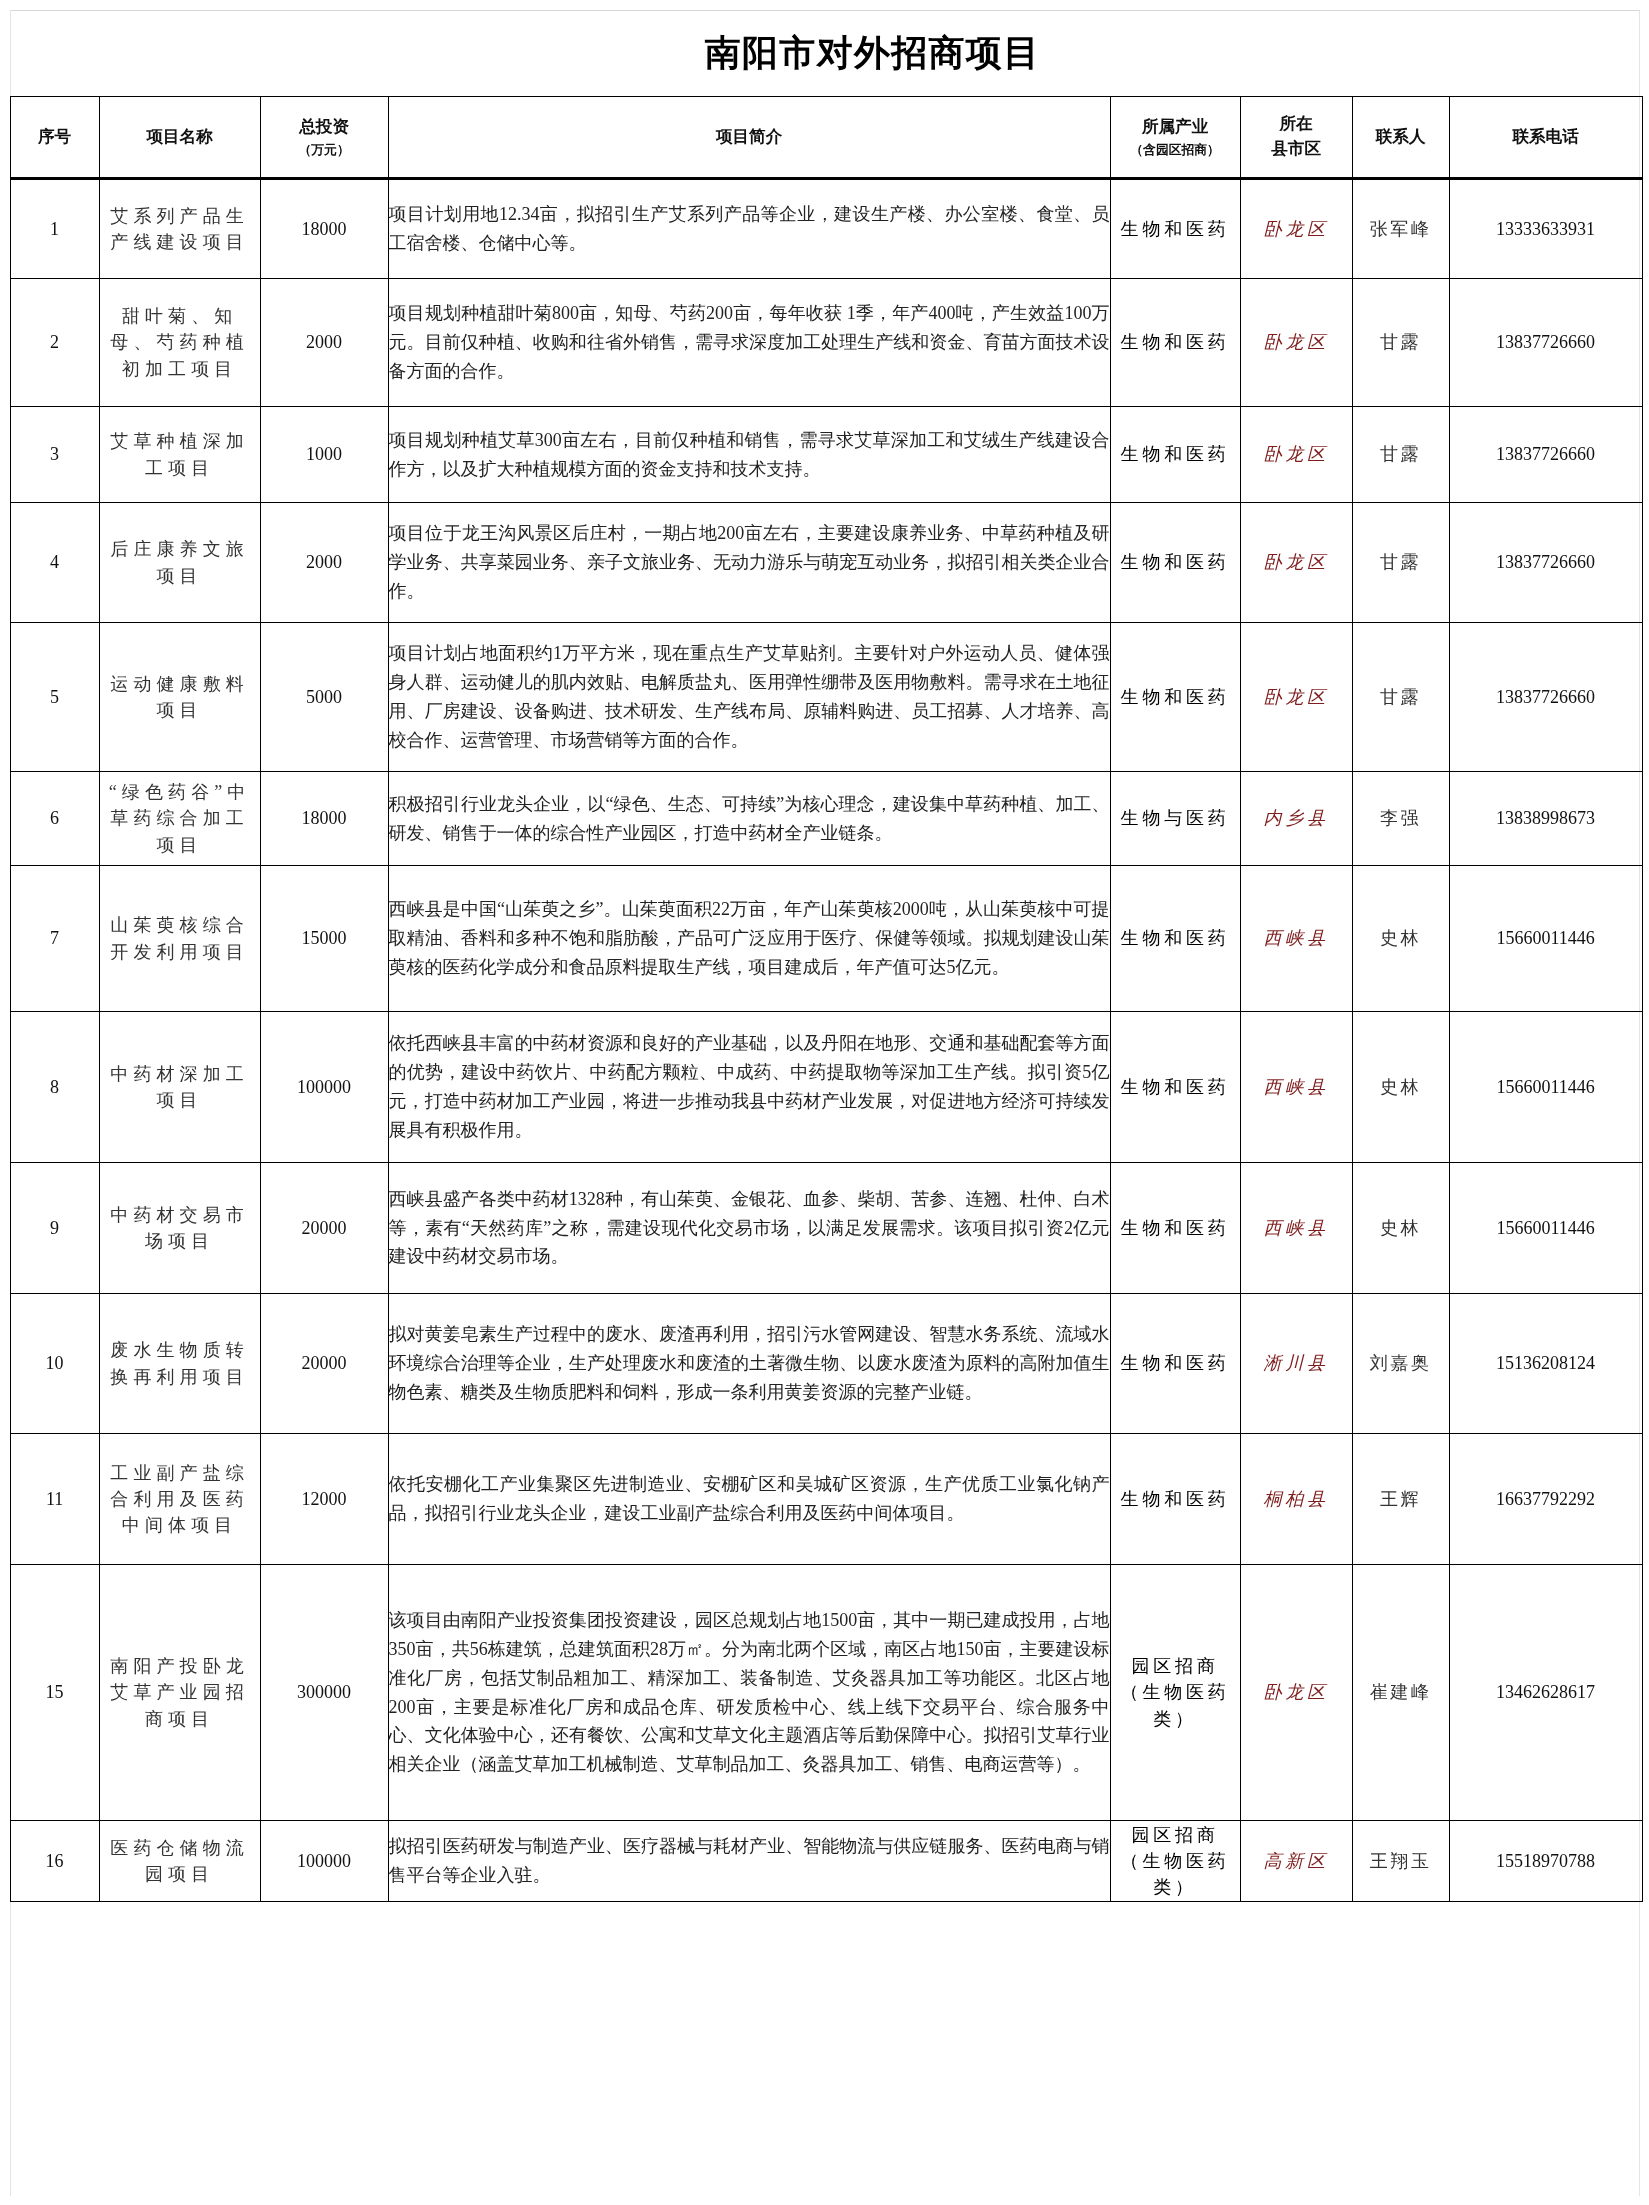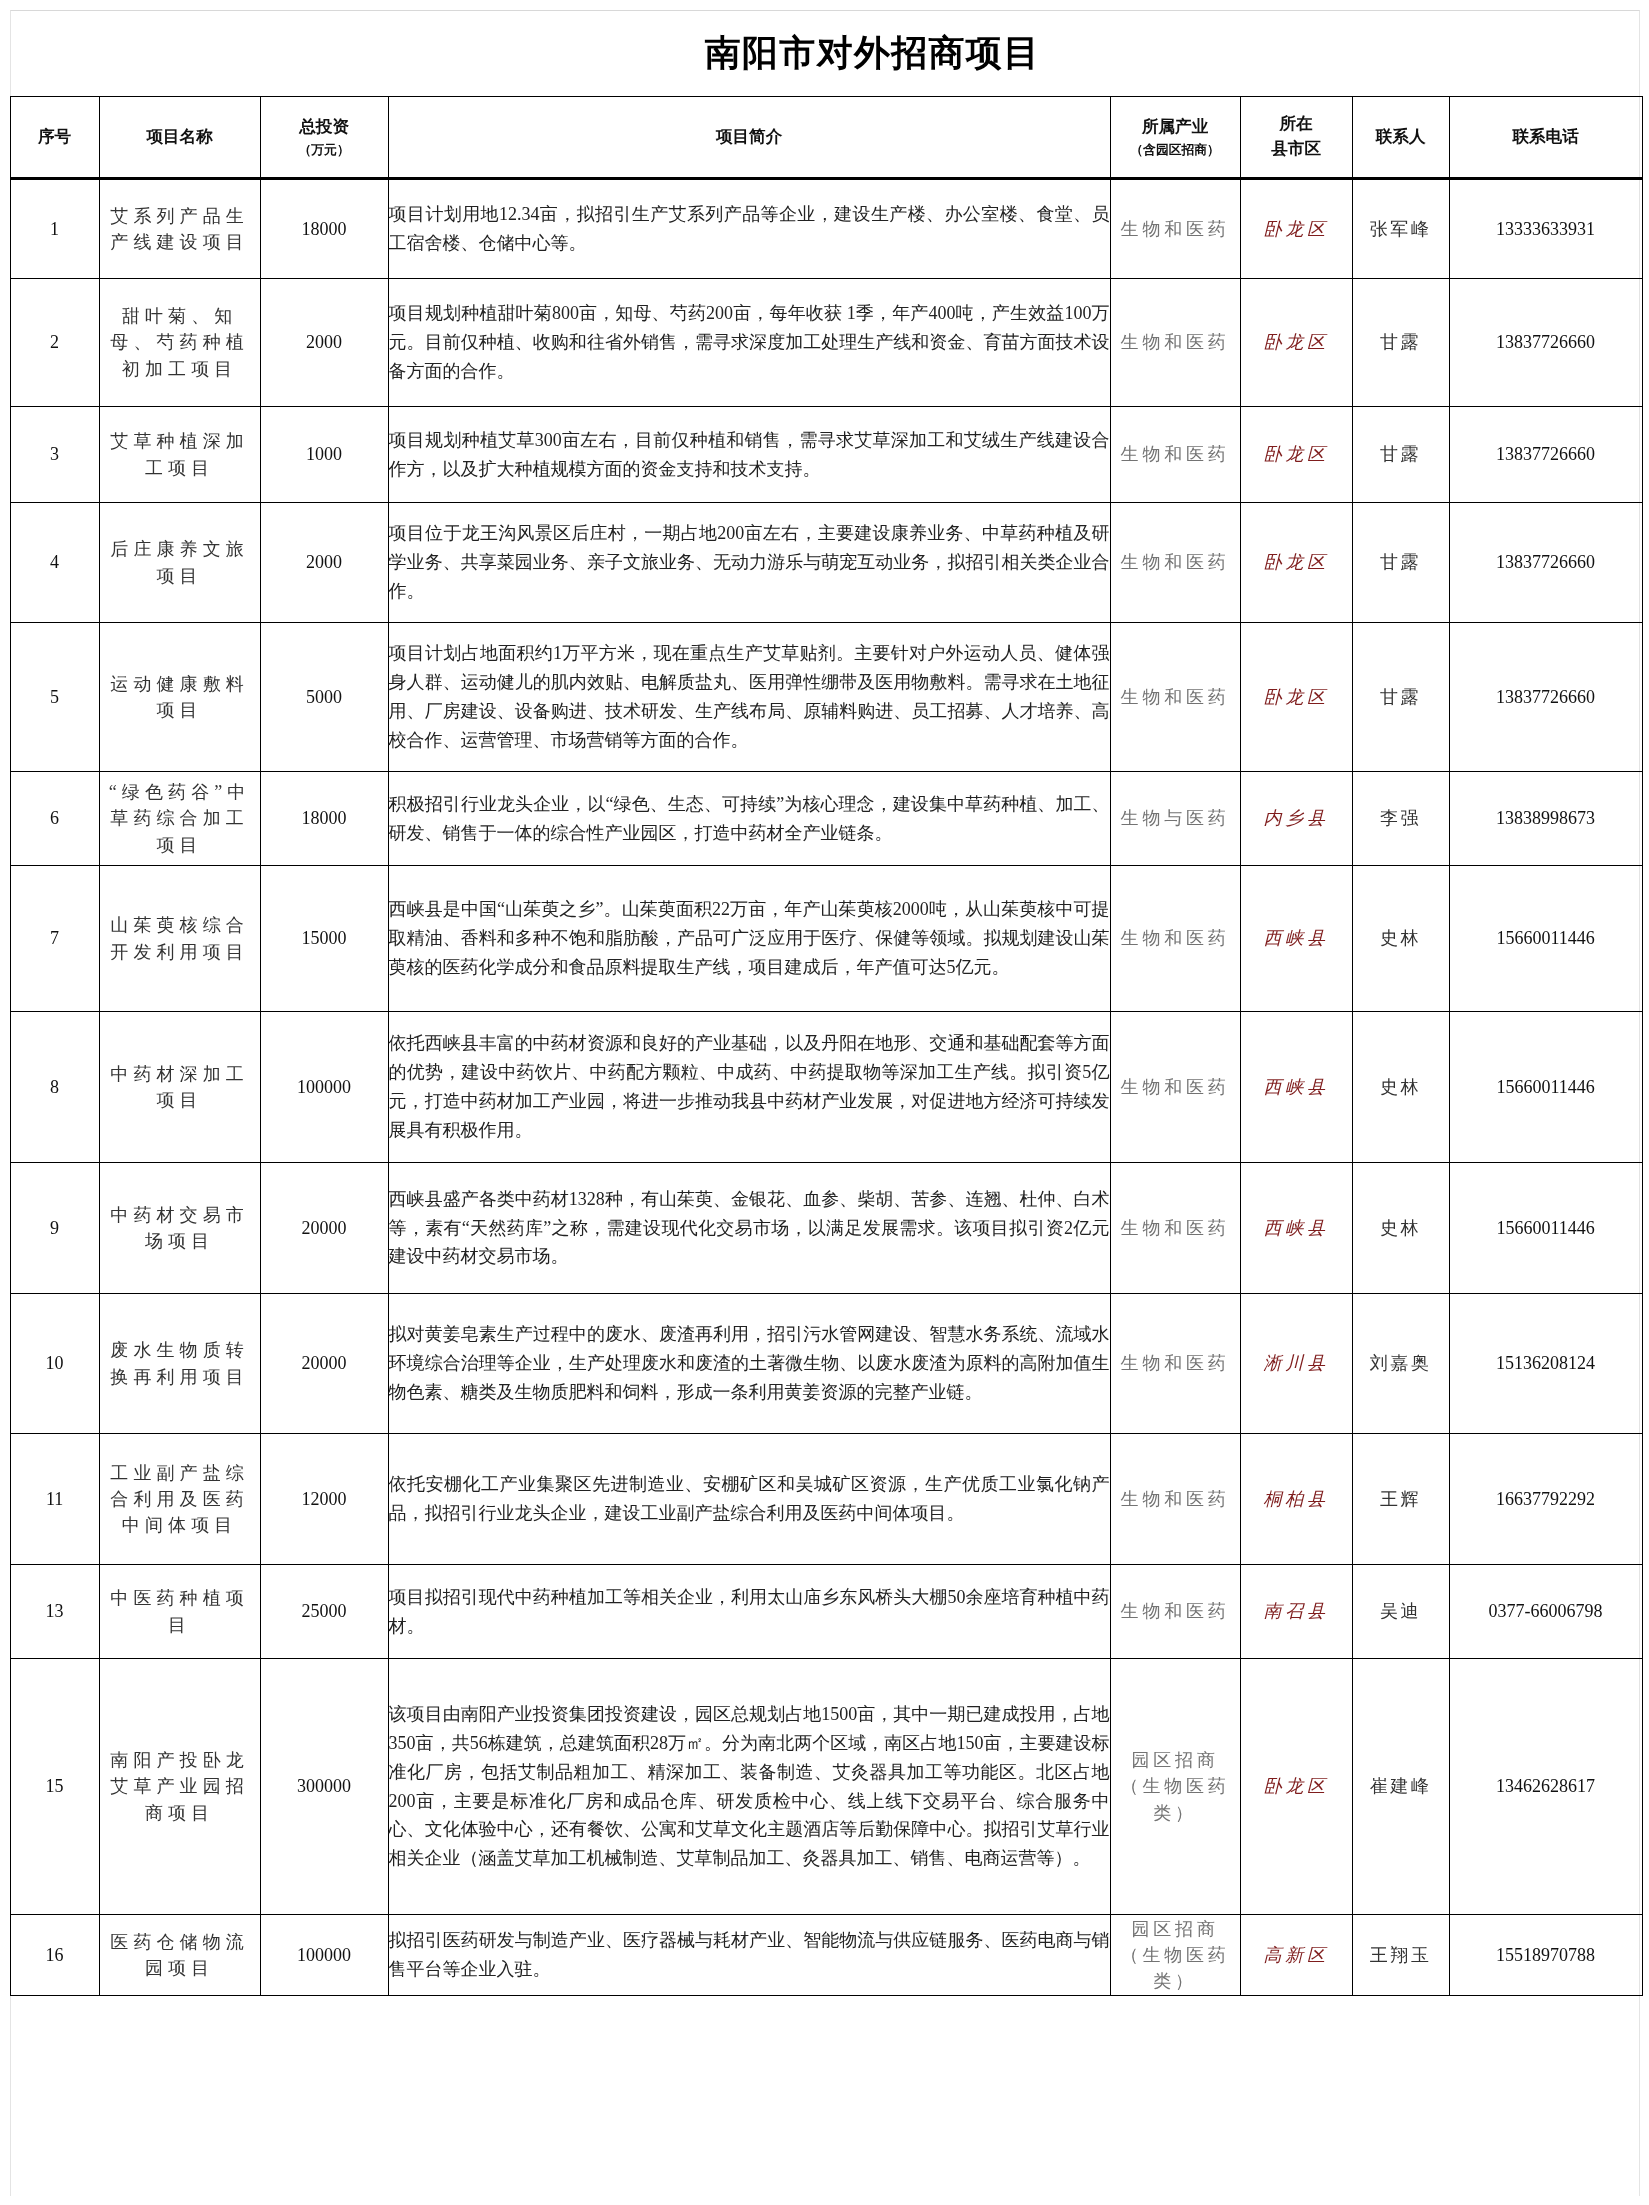--- a/index.html
+++ b/index.html
@@ -16,21 +16,21 @@
   table.grid td, table.grid th { border: 1.9px solid #000; padding: 0; vertical-align: middle; }
   table.grid th { font-family: "DejaVu Sans", "Liberation Sans", sans-serif; font-weight: bold;
                   font-size: 16.6px; text-align: center; line-height: 1.5; }
   th .sub { display: block; font-size: 12.8px; font-weight: bold; }
   thead tr { border-bottom: 3.2px solid #000; }
   thead th { border-top: 3.2px solid #000; border-bottom: 3.2px solid #000; }
   td { font-size: 18px; text-align: center; line-height: 1.45; }
   td.num { font-size: 18px; }
   td.name { padding: 0 12.8px; letter-spacing: 5.1px; color: #333; }
   td.desc { text-align: left; padding: 0 6.4px; font-size: 18px; line-height: 1.6; color: #222; text-align: justify; }
-  td.ind { padding: 0 3.8px; letter-spacing: 3.8px; color: #737373; }
+  td.ind { padding: 0 3.8px; letter-spacing: 3.8px; color: #000000; }
   td.county { letter-spacing: 3.8px; color: #7f1d1d; font-style: italic; }
   td.contact { letter-spacing: 2.6px; color: #333; }
   td.phone { font-size: 18px; }
 </style>
 </head>
 <body>
 
 <div class="page-frame"></div>
 <div class="title">南阳市对外招商项目</div>
 
@@ -182,30 +182,20 @@
     <td class="name">工业副产盐综合利用及医药中间体项目</td>
     <td class="num">12000</td>
     <td class="desc">依托安棚化工产业集聚区先进制造业、安棚矿区和吴城矿区资源，生产优质工业氯化钠产品，拟招引行业龙头企业，建设工业副产盐综合利用及医药中间体项目。</td>
     <td class="ind">生物和医药</td>
     <td class="county">桐柏县</td>
     <td class="contact">王辉</td>
     <td class="phone">16637792292</td>
   </tr>
 
 
-  <tr style="height: 94px;">
-    <td class="num">13</td>
-    <td class="name">中医药种植项目</td>
-    <td class="num">25000</td>
-    <td class="desc">项目拟招引现代中药种植加工等相关企业，利用太山庙乡东风桥头大棚50余座培育种植中药材。</td>
-    <td class="ind">生物和医药</td>
-    <td class="county">南召县</td>
-    <td class="contact">吴迪</td>
-    <td class="phone">0377-66006798</td>
-  </tr>
 
 
   <tr style="height: 256px;">
     <td class="num">15</td>
     <td class="name">南阳产投卧龙艾草产业园招商项目</td>
     <td class="num">300000</td>
     <td class="desc">该项目由南阳产业投资集团投资建设，园区总规划占地1500亩，其中一期已建成投用，占地350亩，共56栋建筑，总建筑面积28万㎡。分为南北两个区域，南区占地150亩，主要建设标准化厂房，包括艾制品粗加工、精深加工、装备制造、艾灸器具加工等功能区。北区占地200亩，主要是标准化厂房和成品仓库、研发质检中心、线上线下交易平台、综合服务中心、文化体验中心，还有餐饮、公寓和艾草文化主题酒店等后勤保障中心。拟招引艾草行业相关企业（涵盖艾草加工机械制造、艾草制品加工、灸器具加工、销售、电商运营等）。</td>
     <td class="ind">园区招商（生物医药类）</td>
     <td class="county">卧龙区</td>
     <td class="contact">崔建峰</td>

